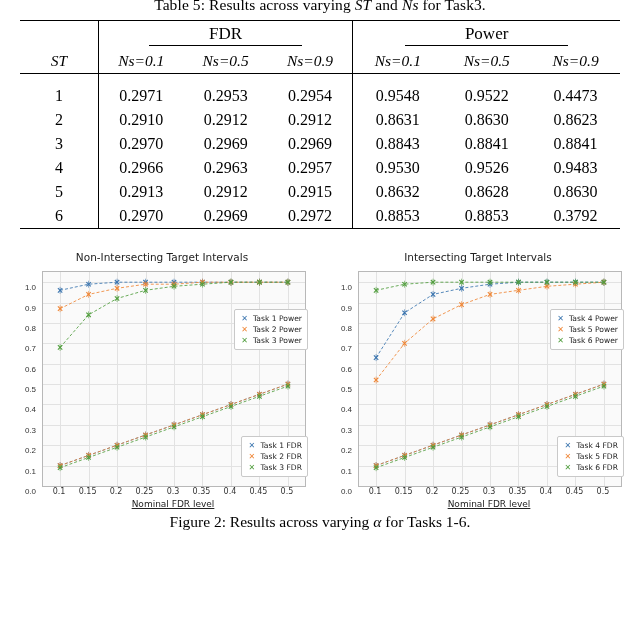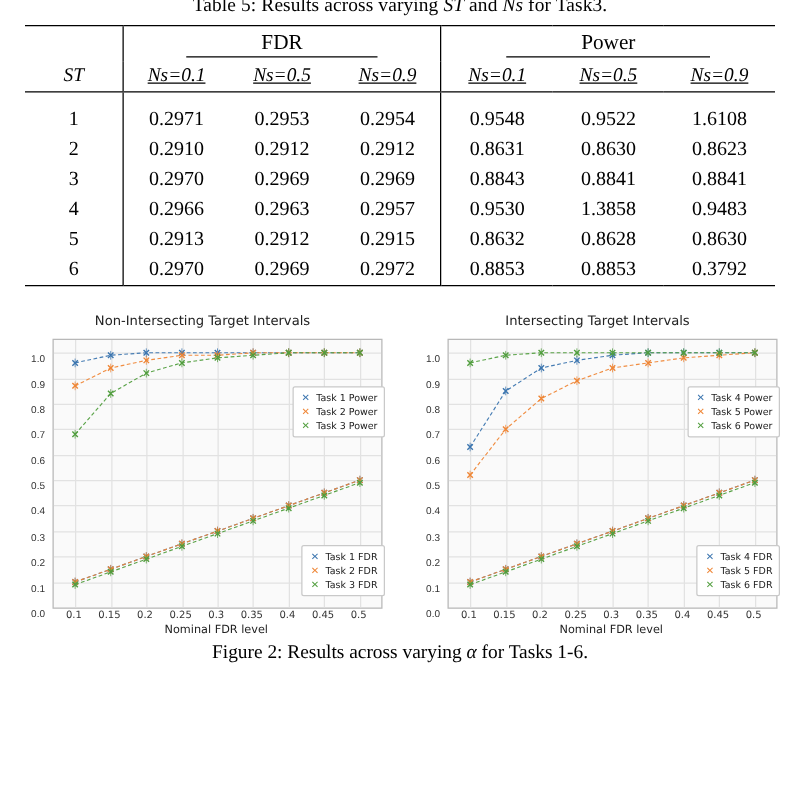--- a/index.html
+++ b/index.html
@@ -49,21 +49,20 @@
   .rule-top td { border-top: 1.3px solid #000; }
   .rule-bot td { border-bottom: 1.3px solid #000; }
   .hdr-rule td { border-bottom: 0.9px solid #000; }
   .vline { border-left: 0.9px solid #000; }
   .grouphdr {
     font-size: 17px;
   }
   .sub-it {
     font-style: italic;
     font-size: 15.5px;
-    text-decoration: underline;
   }
   .st-col {
     font-style: italic;
     font-size: 15.5px;
   }
   .num { font-size: 16px; }
   .spacer-row td { height: 4px; padding: 0; }
 
   
   .grp-underline {
@@ -138,20 +137,21 @@
   }
   .xaxis-title {
     position: absolute;
     left: 34px;
     width: 262px;
     top: 234px;
     text-align: center;
     font-size: 9px;
     color: #222;
     font-family: "DejaVu Sans", sans-serif;
+    text-decoration: underline;
   }
   .legend {
     position: absolute;
     background: #ffffff;
     border: 0.8px solid #c9c9c9;
     border-radius: 2px;
     padding: 3px 5px;
     font-size: 7.6px;
     font-family: "DejaVu Sans", sans-serif;
     color: #222;
@@ -218,21 +218,21 @@
             <td></td>
           </tr>
 
         <tr>
           <td class="num">1</td>
           <td class="vline num">0.2971</td>
           <td class="num">0.2953</td>
           <td class="num">0.2954</td>
           <td class="vline num">0.9548</td>
           <td class="num">0.9522</td>
-          <td class="num">1.6108</td>
+          <td class="num">0.4473</td>
         </tr>
         <tr>
           <td class="num">2</td>
           <td class="vline num">0.2910</td>
           <td class="num">0.2912</td>
           <td class="num">0.2912</td>
           <td class="vline num">0.8631</td>
           <td class="num">0.8630</td>
           <td class="num">0.8623</td>
         </tr>
@@ -244,21 +244,21 @@
           <td class="vline num">0.8843</td>
           <td class="num">0.8841</td>
           <td class="num">0.8841</td>
         </tr>
         <tr>
           <td class="num">4</td>
           <td class="vline num">0.2966</td>
           <td class="num">0.2963</td>
           <td class="num">0.2957</td>
           <td class="vline num">0.9530</td>
-          <td class="num">1.3858</td>
+          <td class="num">0.9526</td>
           <td class="num">0.9483</td>
         </tr>
         <tr>
           <td class="num">5</td>
           <td class="vline num">0.2913</td>
           <td class="num">0.2912</td>
           <td class="num">0.2915</td>
           <td class="vline num">0.8632</td>
           <td class="num">0.8628</td>
           <td class="num">0.8630</td>

